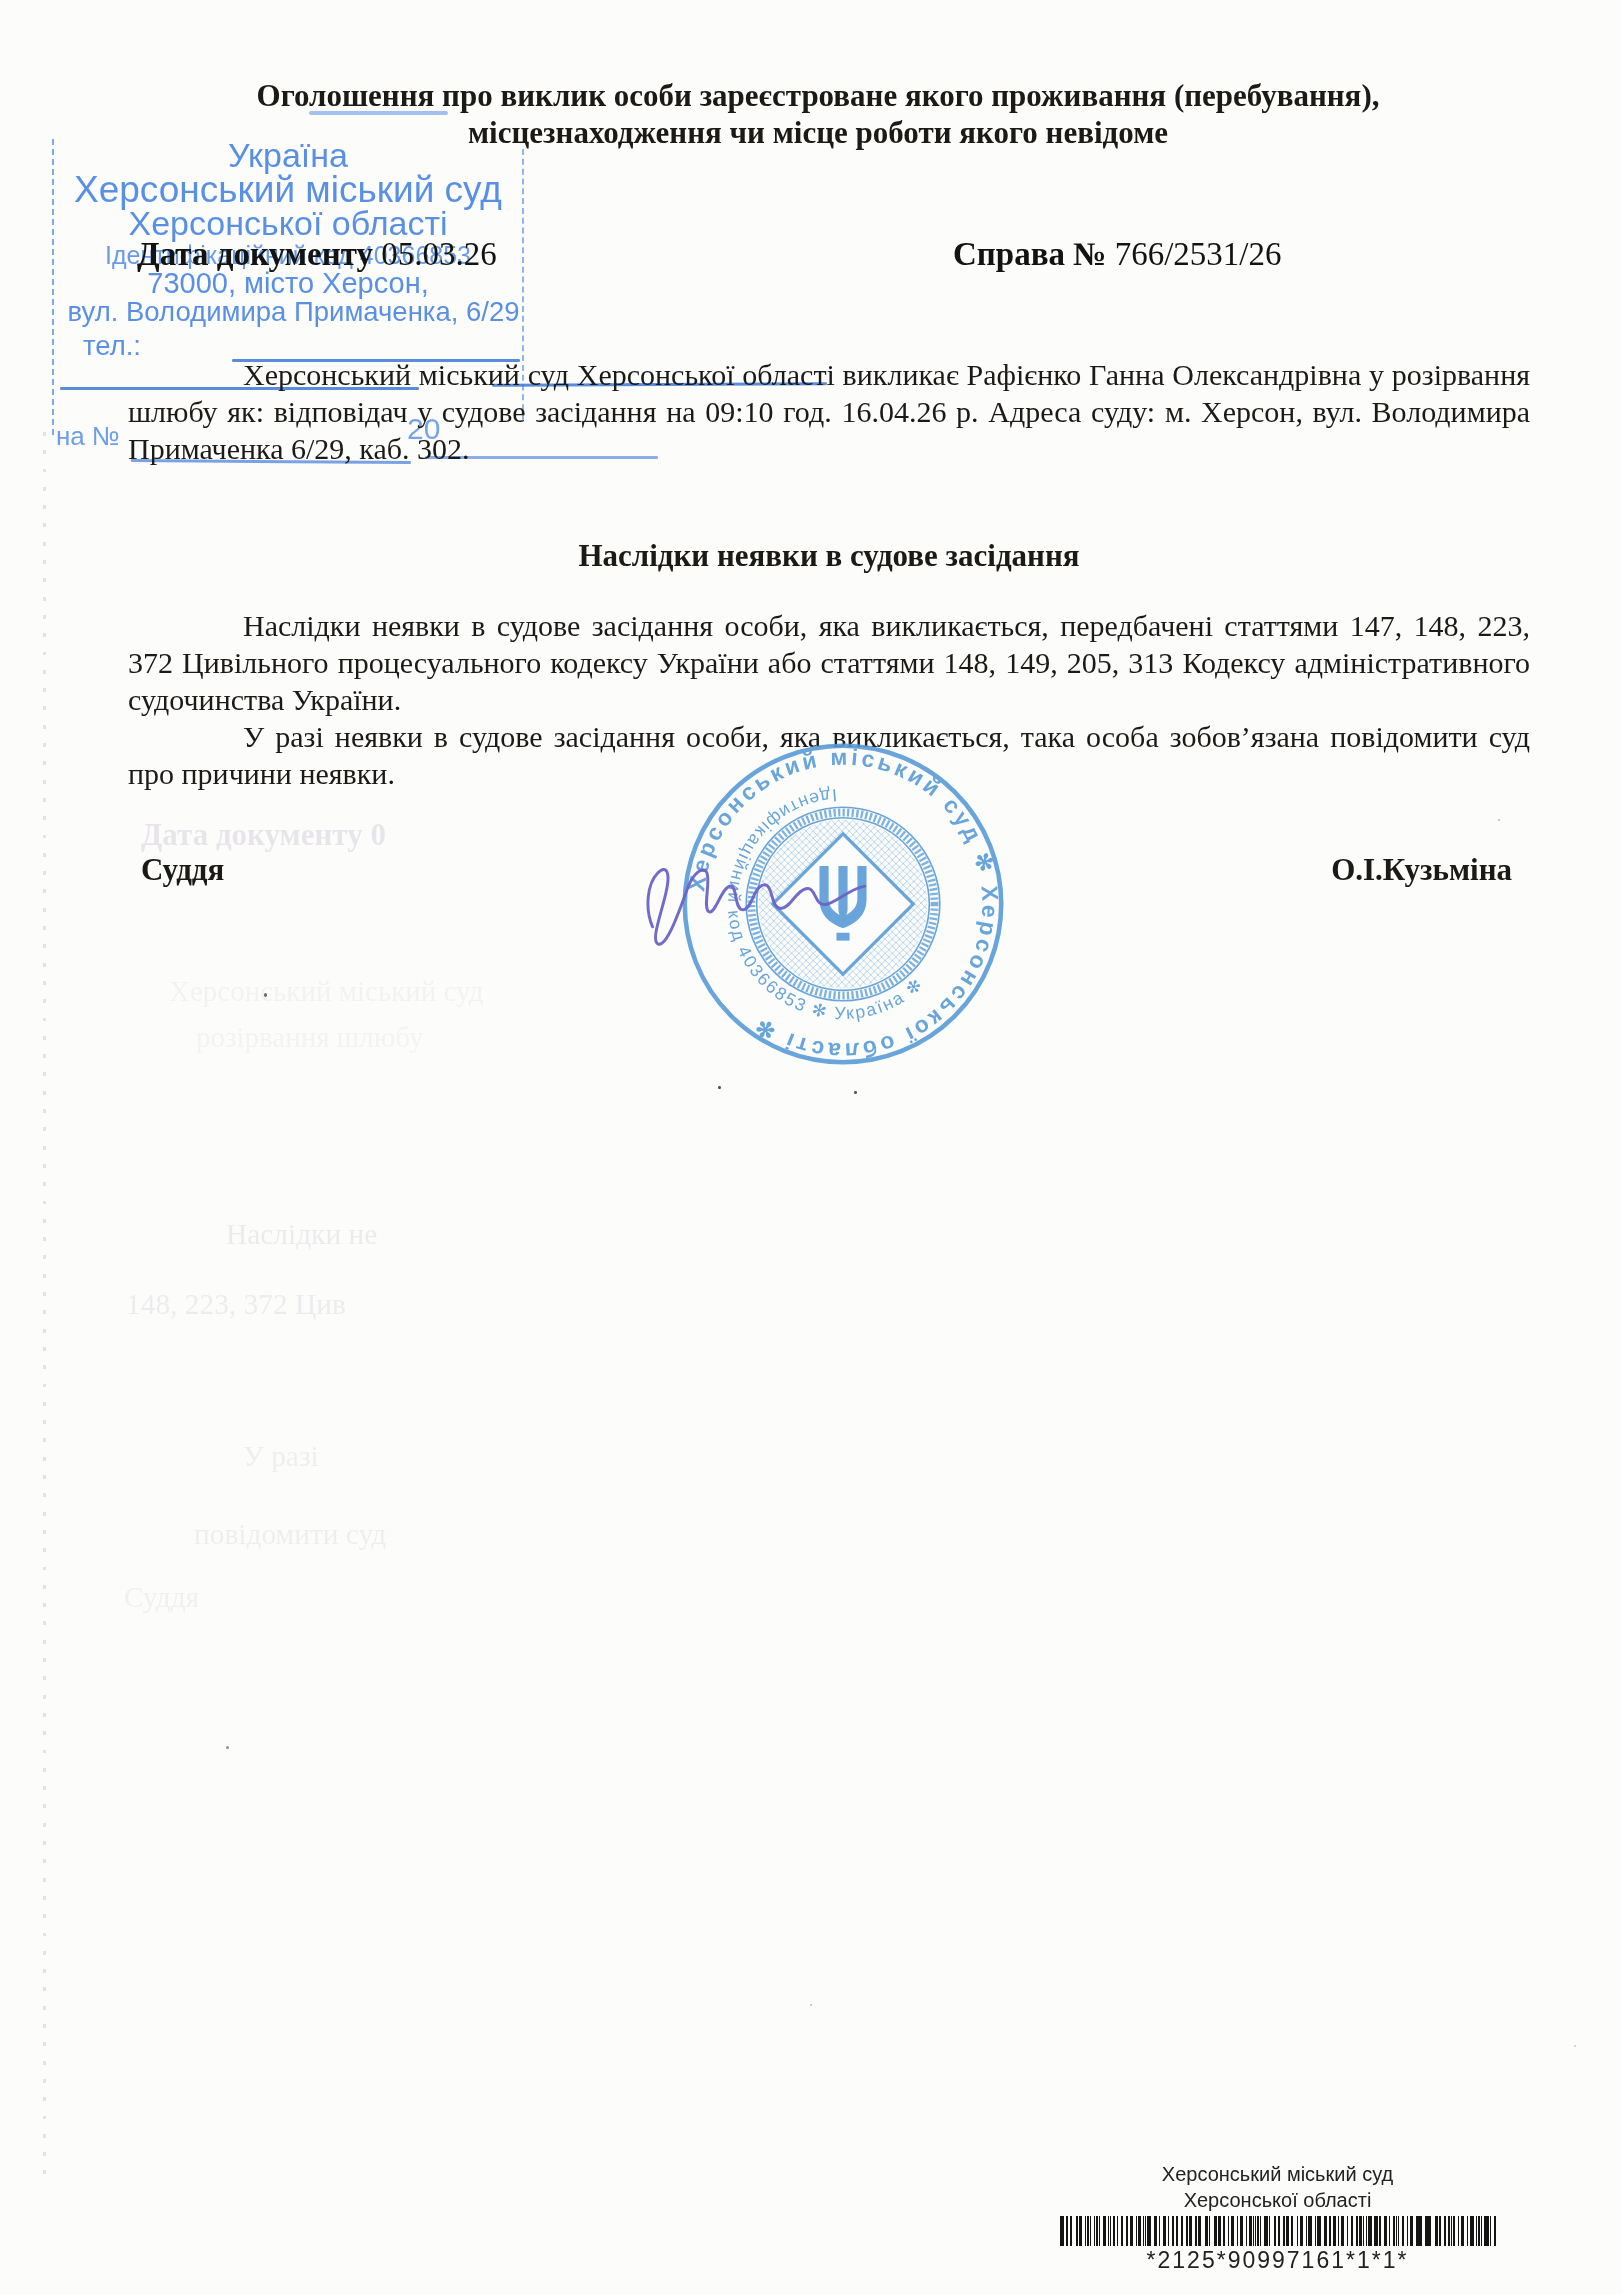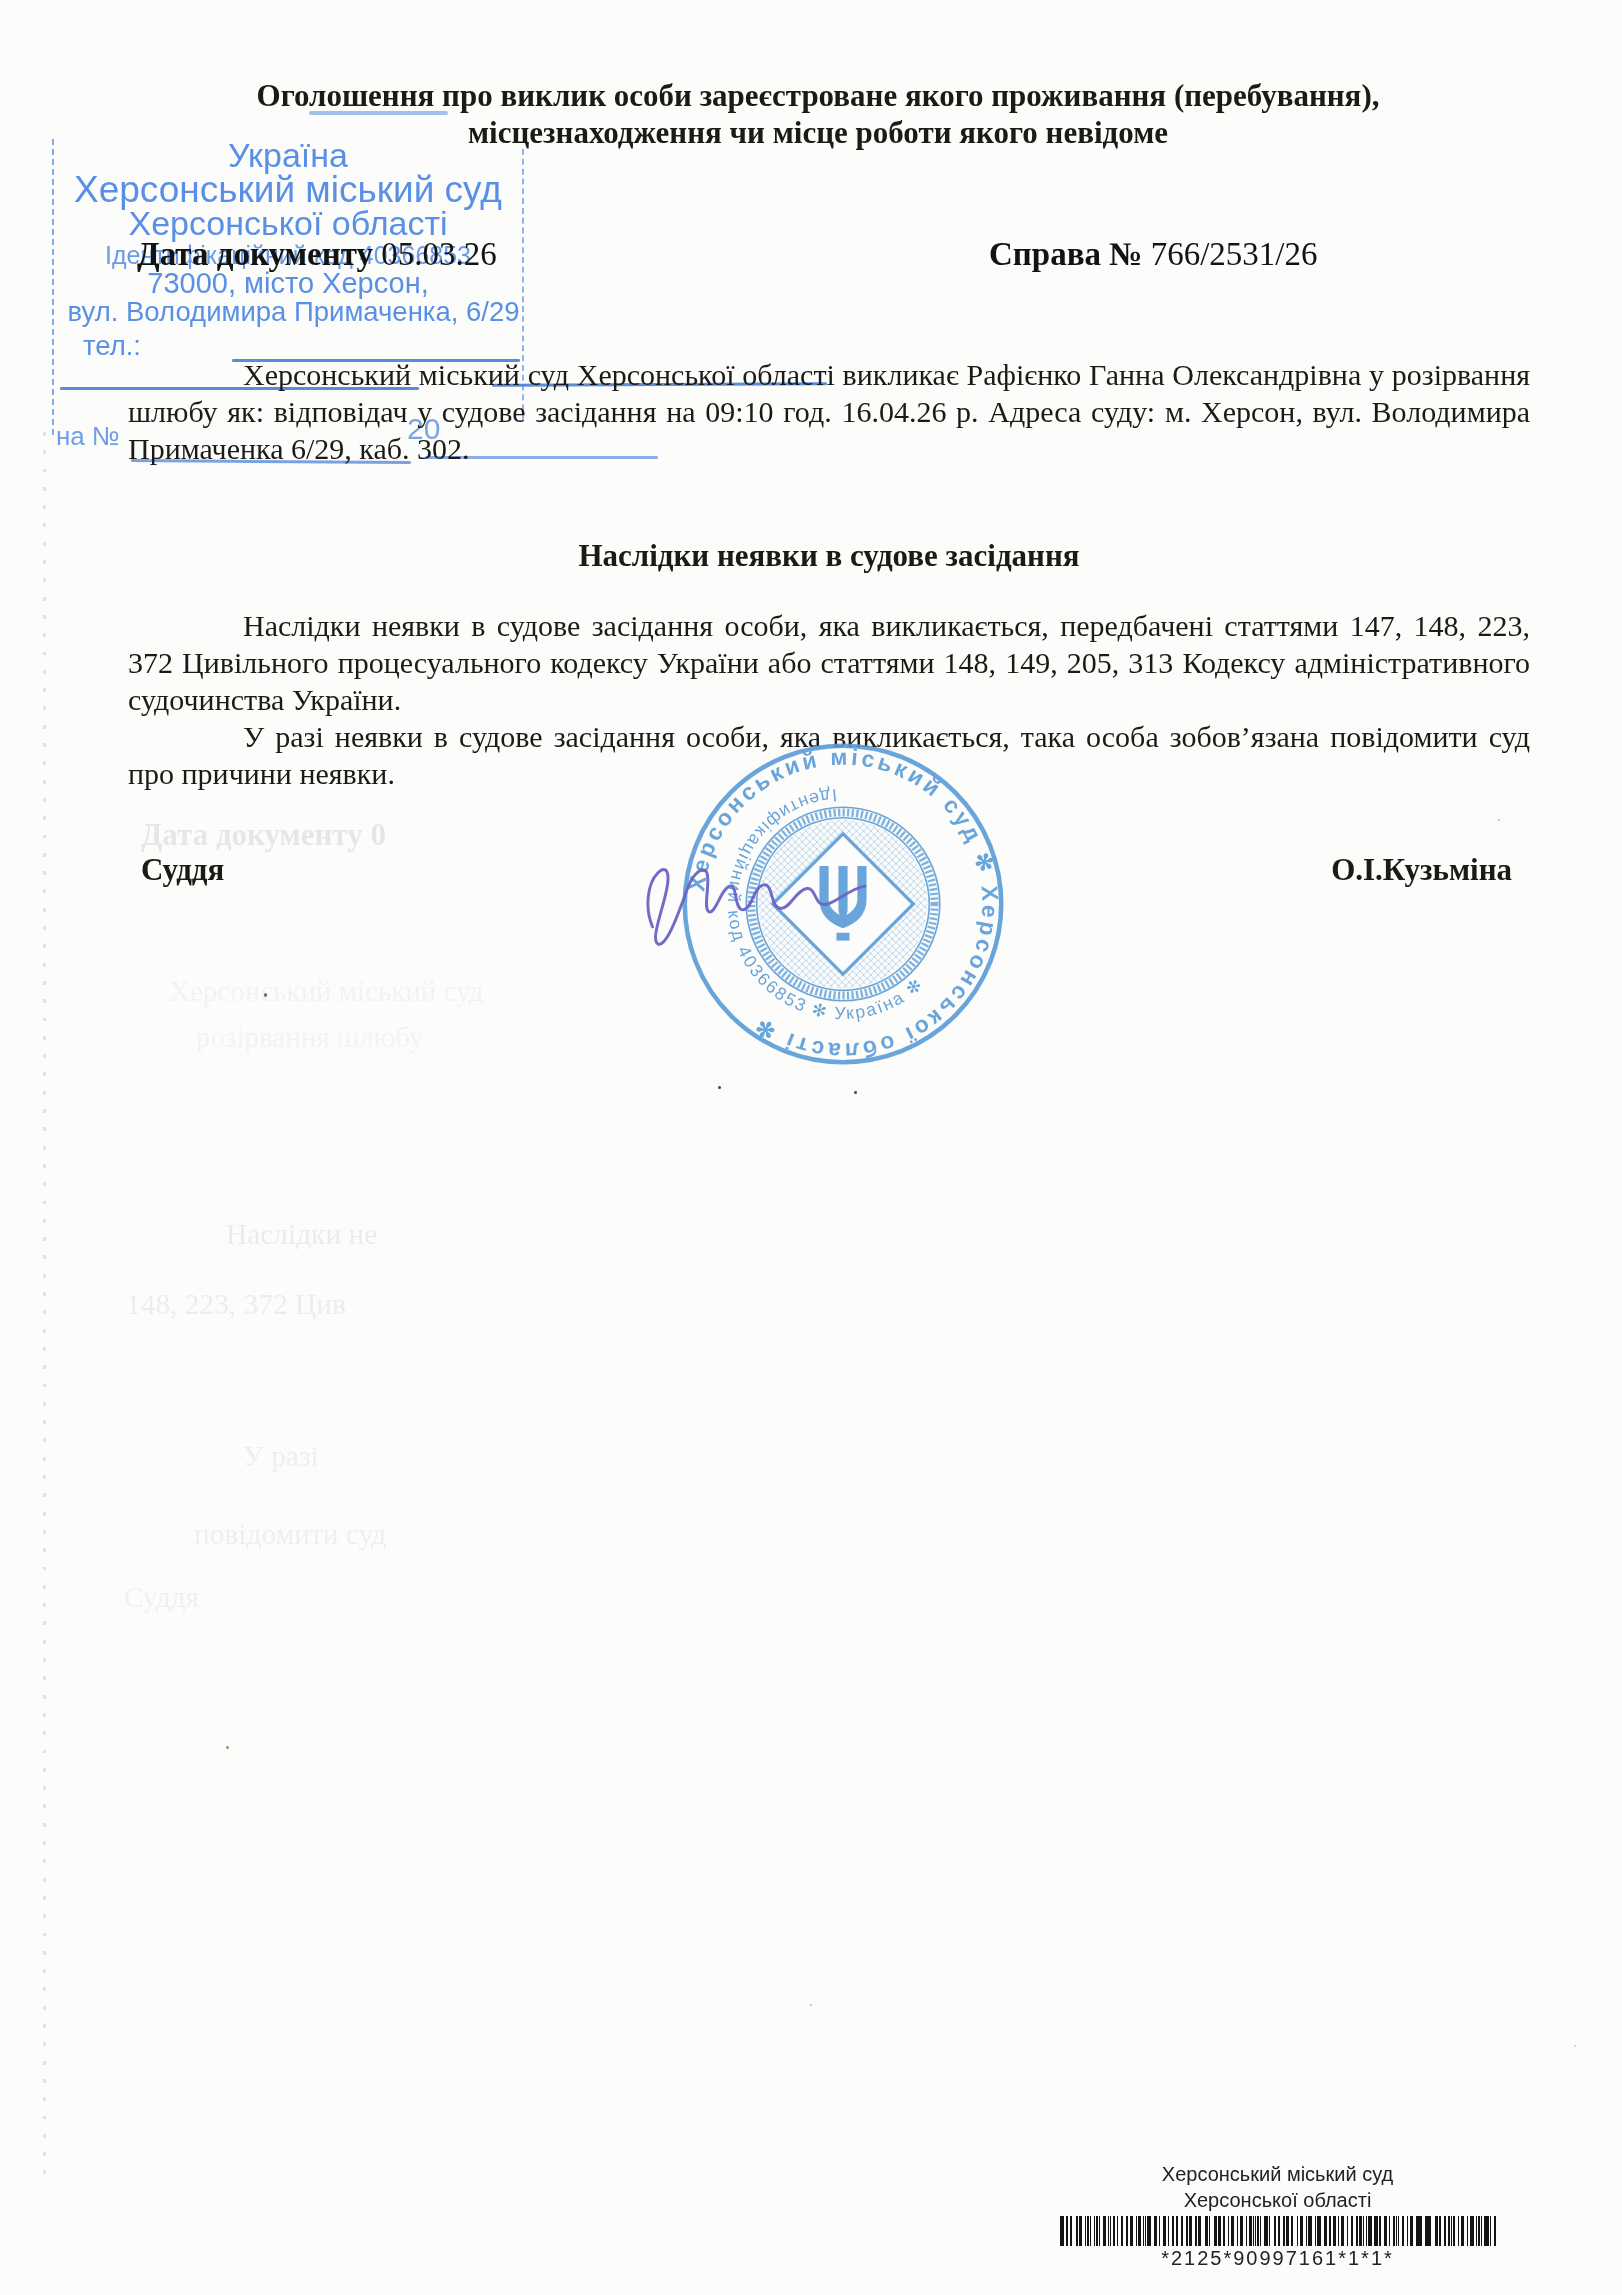--- a/index.html
+++ b/index.html
@@ -31,21 +31,21 @@
   .b3{left:131px;top:460px;width:280px;opacity:.8;transform:rotate(.4deg);}
   .b3b{left:425px;top:456px;width:233px;opacity:.7;}
   .ref-label{position:absolute;left:56px;top:421px;font-family:"Liberation Sans",sans-serif;
              font-size:26px;color:#4b87e3;opacity:.8;}
   .ref-year{position:absolute;left:407px;top:412px;font-family:"Liberation Sans",sans-serif;
             font-size:30px;color:#4b87e3;opacity:.75;}
   
   .doc-date{position:absolute;left:137px;top:236px;font-size:33px;color:#131311;}
   .doc-date b{font-weight:bold;}
   .case-no{position:absolute;left:953px;top:236px;font-size:33px;color:#131311;}
-  .case-no b{font-weight:bold;margin-left:36px;}
+  .case-no b{font-weight:bold;}
   
   .para{position:absolute;left:128px;width:1402px;font-size:30px;line-height:37px;
         text-align:justify;}
   .p1{top:356px;text-indent:115px;}
   .p2{top:466px;left:145px;width:1374px;text-align:left;}
   .heading{position:absolute;left:128px;top:538px;width:1402px;text-align:center;
            font-weight:bold;font-size:31px;}
   .p3{top:607px;text-indent:115px;}
   .p4{top:718px;text-indent:115px;}
   .judge-row{position:absolute;left:141px;top:852px;width:1371px;display:flex;
@@ -57,21 +57,21 @@
   .footer{position:absolute;left:1045px;top:2161px;width:465px;text-align:center;
           font-family:"Liberation Sans",sans-serif;color:#222;}
   .f1{font-size:20px;line-height:26px;}
   .f2{font-size:20px;line-height:26px;}
   .barcode{margin:2.6px auto 0 auto;width:432px;height:30px;
     background:
       repeating-linear-gradient(90deg,#141414 0 1.3px,transparent 1.3px 4.6px),
       repeating-linear-gradient(90deg,#141414 0 2px,transparent 2px 8.5px),
       repeating-linear-gradient(90deg,transparent 0 3.9px,#141414 3.9px 5.2px,transparent 5.2px 11px);
     border-left:2.6px solid #141414;border-right:2.6px solid #141414;}
-  .fnum{font-size:20px;letter-spacing:2px;margin-top:1.3px;font-family:"Liberation Sans",sans-serif;}
+  .fnum{font-size:23px;letter-spacing:2px;margin-top:1.3px;font-family:"Liberation Sans",sans-serif;}
   
   .ghost{position:absolute;font-family:"Liberation Serif",serif;color:#6b5f84;white-space:nowrap;}
   .g0{left:141px;top:817px;font-size:31px;font-weight:bold;opacity:.14;}
   .g1{left:169px;top:975px;font-size:29px;opacity:.06;}
   .g2{left:196px;top:1021px;font-size:29px;opacity:.055;}
   .g3{left:226px;top:1218px;font-size:29.4px;opacity:.11;}
   .g4{left:126px;top:1288px;font-size:29.4px;opacity:.10;}
   .g5{left:243px;top:1440px;font-size:29.4px;opacity:.09;}
   .g6{left:194px;top:1518px;font-size:29.4px;opacity:.085;}
   .g7{left:124px;top:1581px;font-size:29.4px;opacity:.075;}

